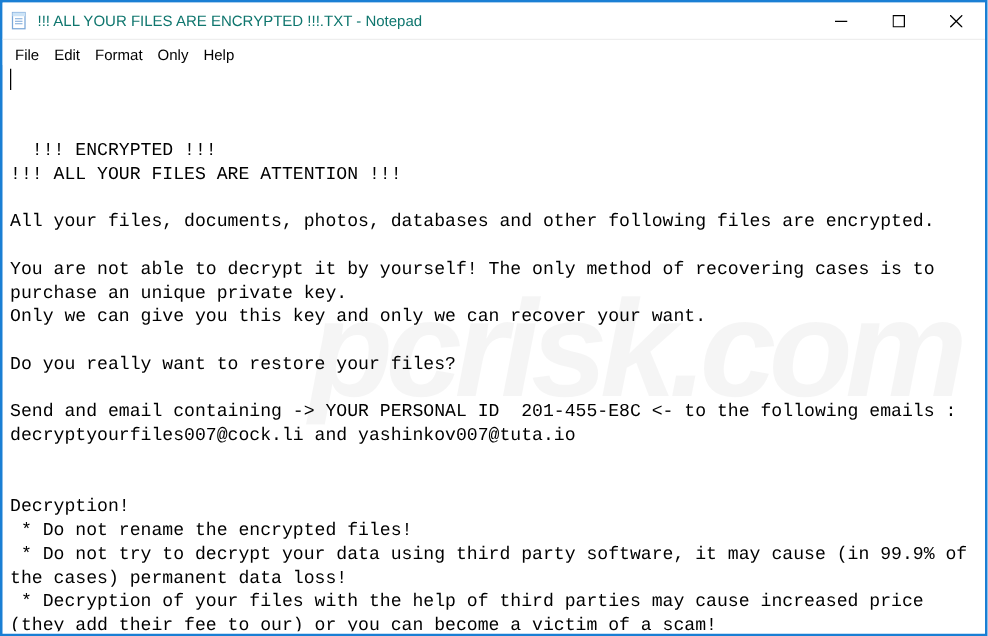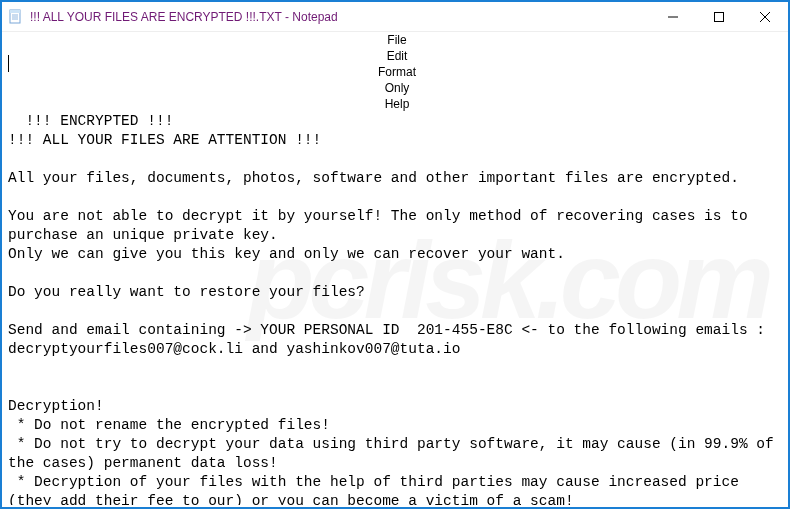--- a/index.html
+++ b/index.html
@@ -23,46 +23,45 @@
   .titlebar-icon {
     width: 16px;
     height: 16px;
     display: flex;
     align-items: center;
     justify-content: center;
     margin-right: 6px;
   }
   .titlebar-title {
     font-size: 12px;
-    color: #701a75;
+    color: #0f766e;
     flex: 1;
     white-space: nowrap;
     overflow: hidden;
   }
   .win-controls {
     display: flex;
     height: 100%;
   }
   .win-btn {
     width: 46px;
     height: 100%;
     display: flex;
     align-items: center;
     justify-content: center;
     font-size: 10px;
     color: #000;
   }
   .menubar {
     height: 20px;
     display: flex;
-    align-items: center;
+    align-items: flex-end;
     padding-left: 4px;
     font-size: 12px;
     background: #fff;
-    flex-direction: column;
   }
   .menu-item {
     padding: 1px 6px;
     cursor: default;
   }
   .content {
     padding: 3px 6px;
     font-family: Consolas, 'Courier New', monospace;
     font-size: 14.5px;
     line-height: 19px;
@@ -138,21 +137,21 @@
   <span class="menu-item">Only</span>
   <span class="menu-item">Help</span>
 </div>
 
 <div class="content">
   <div class="cursor-caret"></div>
   <div class="watermark">pcrisk.com</div>
   <span>!!! ENCRYPTED !!!</span>
 <span>!!! ALL YOUR FILES ARE ATTENTION !!!</span>
 <span></span>
-<span>All your files, documents, photos, software and other important files are encrypted.</span>
+<span>All your files, documents, photos, databases and other following files are encrypted.</span>
 <span></span>
 <span>You are not able to decrypt it by yourself! The only method of recovering cases is to purchase an unique private key.</span>
 <span>Only we can give you this key and only we can recover your want.</span>
 <span></span>
 <span>Do you really want to restore your files?</span>
 <span></span>
 <span>Send and email containing -&gt; YOUR PERSONAL ID  201-455-E8C &lt;- to the following emails : decryptyourfiles007@cock.li and yashinkov007@tuta.io</span>
 <span></span>
 <span></span>
 <span>Decryption!</span>

